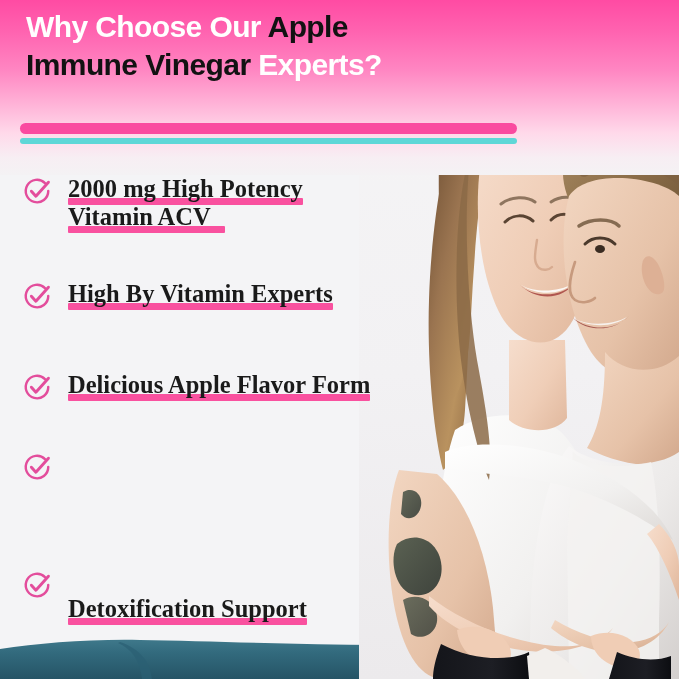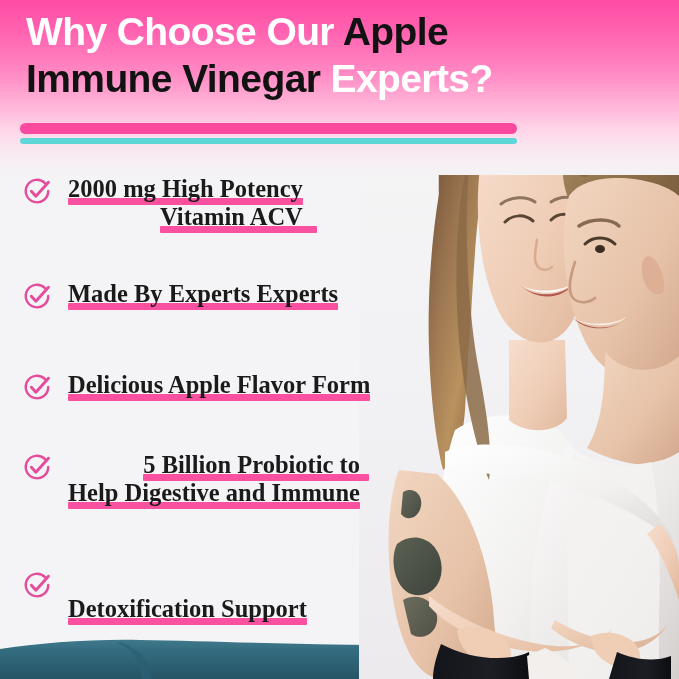--- a/index.html
+++ b/index.html
@@ -49,21 +49,21 @@
   
   .headline {
     position: absolute;
     left: 26px;
     top: 12px;
     z-index: 8;
     line-height: 1.0;
     letter-spacing: -0.6px;
   }
   .headline .line {
-    font-size: 39px;
+    font-size: 30px;
     font-weight: 700;
     white-space: nowrap;
     margin-bottom: 8px;
     font-family: "Liberation Sans", sans-serif;
   }
   .seg-white { color: #ffffff; }
   .seg-dark  { color: #121212; }
 
   
   .rules {
@@ -93,21 +93,20 @@
     width: 679px;
     height: 679px;
     z-index: 9;
     pointer-events: none;
   }
   .bullet {
     position: absolute;
     display: flex;
     align-items: flex-start;
     pointer-events: auto;
-    text-align: right;
   }
   .check-icon {
     flex: 0 0 auto;
     width: 30px;
     height: 30px;
     margin-right: 16px;
   }
   .check-icon svg { display: block; }
 
   .bullet-text {
@@ -364,21 +363,21 @@
     </div>
 
     <div class="bullet" id="b1">
       <span class="check-icon">
         <svg width="30" height="30" viewBox="0 0 32 32">
           <path d="M24.5 7.6 A12 12 0 1 0 28 16" fill="none" stroke="#e34d9c" stroke-width="2.6" stroke-linecap="round"></path>
           <path d="M10 16.2 L14.8 21.6 L28.2 6.6" fill="none" stroke="#e34d9c" stroke-width="3.1" stroke-linecap="round" stroke-linejoin="round"></path>
         </svg>
       </span>
       <span class="bullet-text">
-        <span class="tline u-full">Made By Experts Experts</span>
+        <span class="tline u-full">High By Vitamin Experts</span>
       </span>
     </div>
 
     <div class="bullet" id="b2">
       <span class="check-icon">
         <svg width="30" height="30" viewBox="0 0 32 32">
           <path d="M24.5 7.6 A12 12 0 1 0 28 16" fill="none" stroke="#e34d9c" stroke-width="2.6" stroke-linecap="round"></path>
           <path d="M10 16.2 L14.8 21.6 L28.2 6.6" fill="none" stroke="#e34d9c" stroke-width="3.1" stroke-linecap="round" stroke-linejoin="round"></path>
         </svg>
       </span>
@@ -387,24 +386,20 @@
       </span>
     </div>
 
     <div class="bullet" id="b3">
       <span class="check-icon">
         <svg width="30" height="30" viewBox="0 0 32 32">
           <path d="M24.5 7.6 A12 12 0 1 0 28 16" fill="none" stroke="#e34d9c" stroke-width="2.6" stroke-linecap="round"></path>
           <path d="M10 16.2 L14.8 21.6 L28.2 6.6" fill="none" stroke="#e34d9c" stroke-width="3.1" stroke-linecap="round" stroke-linejoin="round"></path>
         </svg>
       </span>
-      <span class="bullet-text">
-        <span class="tline u-105">5 Billion Probiotic to</span><br>
-        <span class="tline u-full">Help Digestive and Immune</span>
-      </span>
     </div>
 
     <div class="bullet" id="b4">
       <span class="check-icon">
         <svg width="30" height="30" viewBox="0 0 32 32">
           <path d="M24.5 7.6 A12 12 0 1 0 28 16" fill="none" stroke="#e34d9c" stroke-width="2.6" stroke-linecap="round"></path>
           <path d="M10 16.2 L14.8 21.6 L28.2 6.6" fill="none" stroke="#e34d9c" stroke-width="3.1" stroke-linecap="round" stroke-linejoin="round"></path>
         </svg>
       </span>
       <span class="bullet-text">

